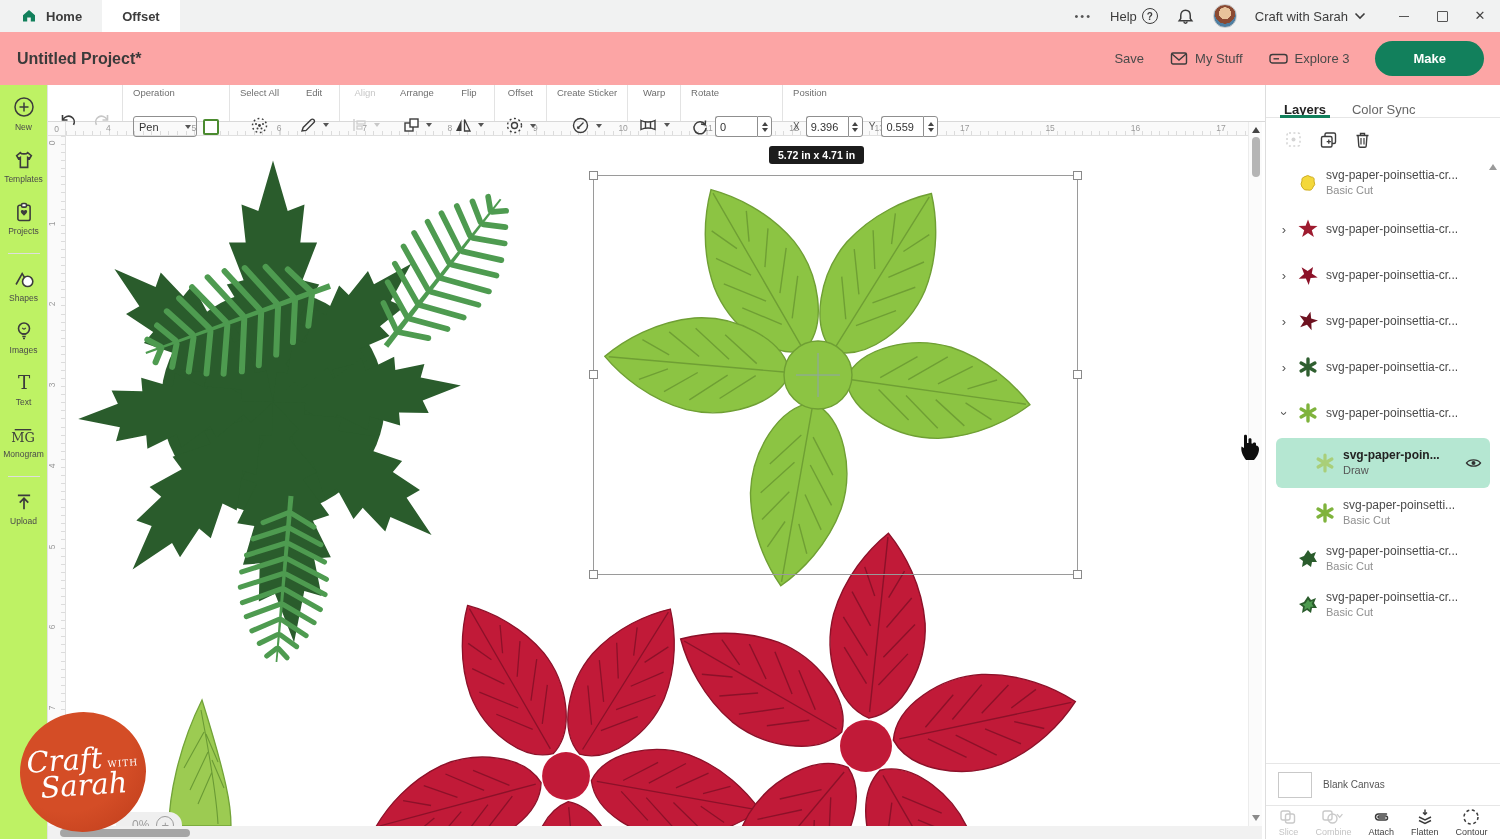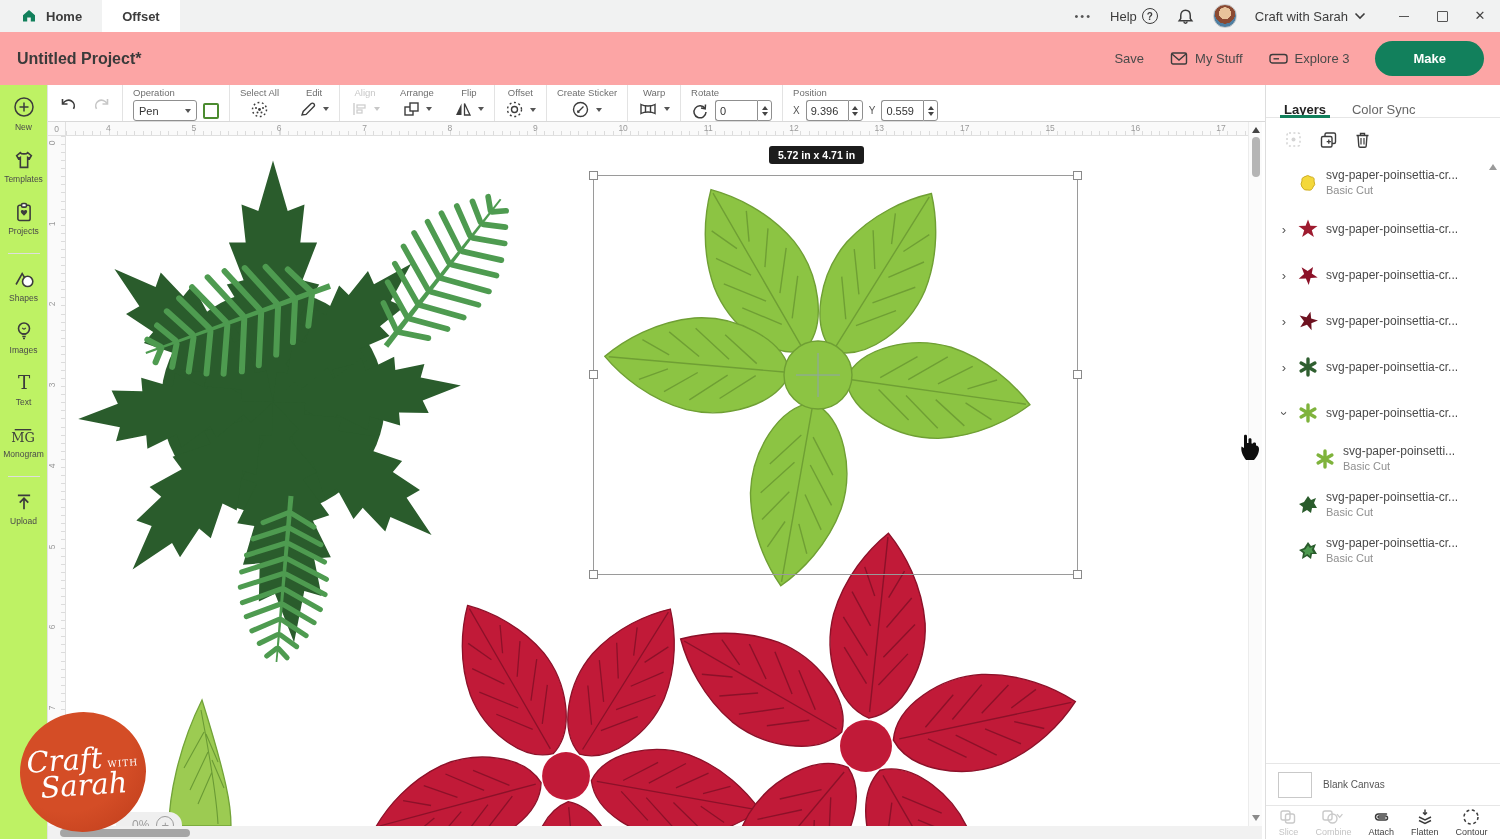--- a/index.html
+++ b/index.html
@@ -28,21 +28,21 @@
   .proj-title{font-size:16px;font-weight:bold;color:#3a3a3a;padding-left:17px}
   .hd-right{margin-left:auto;display:flex;align-items:center;gap:26px;padding-right:16px;font-size:13px;color:#4a4a4a}
   .hd-item{display:flex;gap:7px;cursor:pointer}
   .make-btn{background:#12805c;color:#fff;font-size:13px;font-weight:bold;border:none;border-radius:19px;padding:10px 38px;cursor:pointer}
 
   
   .toolbar{position:absolute;left:48px;top:85px;width:1217px;height:37px;background:#fff;border-bottom:1px solid #d9d9d9;display:flex;align-items:stretch;z-index:20}
   .tgroup{display:flex;flex-direction:column;align-items:center;justify-content:flex-start;padding:2px 10px 0 10px;position:relative}
   .tgroup.sep{border-left:1px solid #e3e3e3}
   .tlabel{font-size:9.5px;color:#6e6e6e;line-height:11px;white-space:nowrap}
-  .trow{display:flex;align-items:center;gap:6px;margin-top:2px}
+  .trow{display:flex;align-items:center;gap:6px;margin-top:18px}
   .caret{width:0;height:0;border-left:3.5px solid transparent;border-right:3.5px solid transparent;border-top:4.5px solid #555;display:inline-block}
   .caret.gray{border-top-color:#c7c7c7}
   .ticon{cursor:pointer}
   .grayed,.grayed *{color:#c7c7c7!important;stroke:#cfcfcf!important}
   .opsel{width:64px;height:21px;border:1px solid #8f8f8f;border-radius:3px;font-size:11px;color:#333;display:flex;align-items:center;padding:0 5px;gap:4px;cursor:pointer}
   .opsel span{flex:1}
   .swatch{width:16px;height:16px;border:2.5px solid #4b8b2f;border-radius:2px;background:#fff;cursor:pointer}
   .numfield{display:flex;align-items:center}
   .numval{height:21px;border:1px solid #8f8f8f;border-right:none;border-radius:3px 0 0 3px;font-size:11px;color:#333;width:42px;padding:0 4px;font-family:"Liberation Sans",sans-serif;background:#fff}
   .stepper{height:21px;width:15px;border:1px solid #8f8f8f;border-radius:0 3px 3px 0;display:flex;flex-direction:column;align-items:center;justify-content:center;gap:2px;cursor:pointer;background:#fff}
@@ -655,20 +655,41 @@
               <line x1="3.1" y1="6" x2="16.9" y2="14"></line>
               <line x1="3.1" y1="14" x2="16.9" y2="6"></line>
             </g>
           </svg>
       </span>
       <span class="ltxt">
           <span class="lname">svg-paper-poinsettia-cr...</span>
         </span>
     </div>
 
+    <div class="lrow selected">
+      <span class="licon">
+        <svg width="20" height="20" viewBox="0 0 20 20">
+            <g stroke="#a9cf79" stroke-width="3.2" stroke-linecap="round">
+              <line x1="10" y1="2" x2="10" y2="18"></line>
+              <line x1="3.1" y1="6" x2="16.9" y2="14"></line>
+              <line x1="3.1" y1="14" x2="16.9" y2="6"></line>
+            </g>
+          </svg>
+      </span>
+      <span class="ltxt">
+          <span class="lname">svg-paper-poin...</span>
+          <span class="lsub">Draw</span>
+        </span>
+      <span class="eyewrap">
+        <svg width="17" height="14" viewBox="0 0 17 14">
+            <path d="M1.5 7 C4.5 2.8 12.5 2.8 15.5 7 C12.5 11.2 4.5 11.2 1.5 7 Z" fill="none" stroke="#333" stroke-width="1.3"></path>
+            <circle cx="8.5" cy="7" r="2" fill="#333"></circle>
+          </svg>
+      </span>
+    </div>
 
     <div class="lrow child">
       <span class="licon">
         <svg width="20" height="20" viewBox="0 0 20 20">
             <g stroke="#7fb33c" stroke-width="3.4" stroke-linecap="round">
               <line x1="10" y1="2" x2="10" y2="18"></line>
               <line x1="3.1" y1="6" x2="16.9" y2="14"></line>
               <line x1="3.1" y1="14" x2="16.9" y2="6"></line>
             </g>
           </svg>

